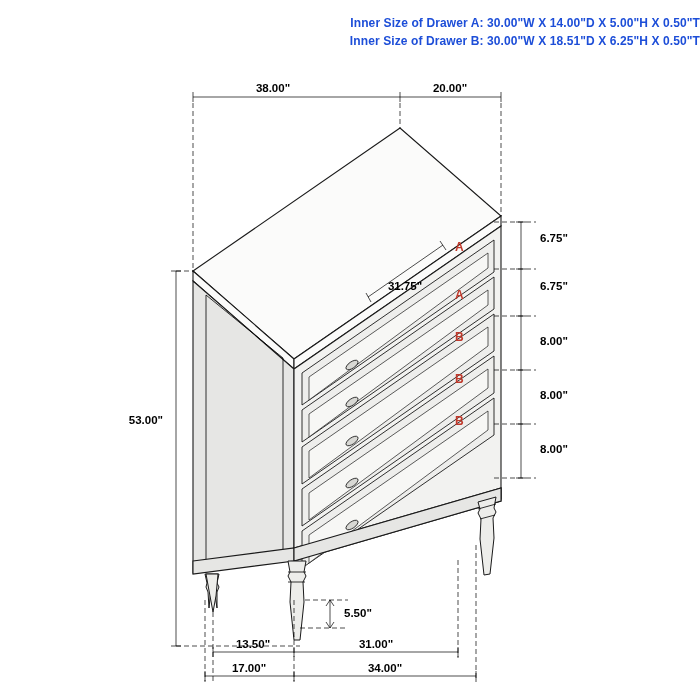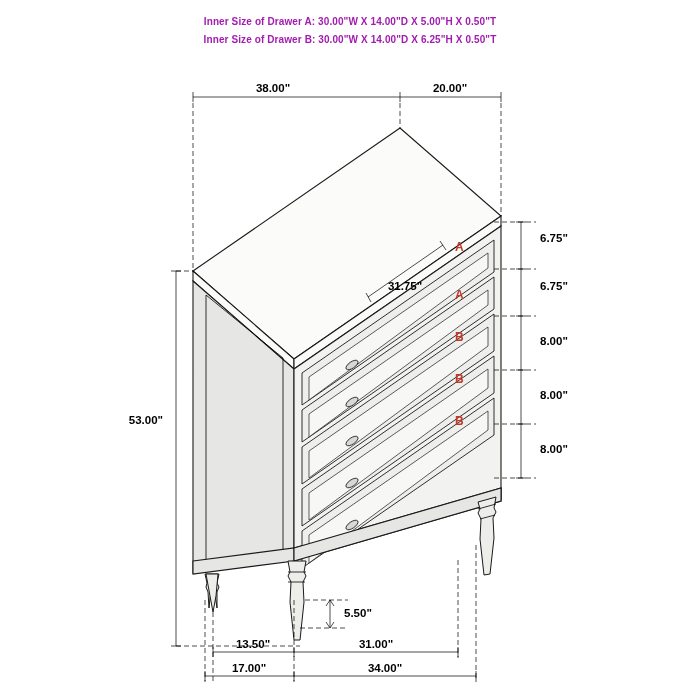--- a/index.html
+++ b/index.html
@@ -12,24 +12,24 @@
     width: 700px;
     height: 700px;
     background: #ffffff;
     font-family: "Liberation Sans", sans-serif;
     overflow: hidden;
   }
   .hdr {
     position: absolute;
     left: 0;
     width: 700px;
-    text-align: center;
+    text-align: right;
     font-weight: bold;
-    font-size: 10px;
-    color: #a21caf;
+    font-size: 12px;
+    color: #1d4ed8;
     letter-spacing: 0.1px;
   }
   #hdr1 { top: 16px; }
   #hdr2 { top: 34px; }
 
   svg { position: absolute; left: 0; top: 0; }
 
   .dimtext {
     font-family: "Liberation Sans", sans-serif;
     font-size: 11.5px;
@@ -52,21 +52,21 @@
   .drawin { stroke: #1a1a1a; stroke-width: 0.7; fill: #f7f7f5; }
   .pull   { stroke: #1a1a1a; stroke-width: 0.8; fill: #d8d8d4; }
   .leg    { stroke: #1a1a1a; stroke-width: 1.0; fill: #ededea; }
 </style>
 </head>
 <body>
 
 <div id="page">
 
   <div class="hdr" id="hdr1">Inner Size of Drawer A: 30.00"W X 14.00"D X 5.00"H X 0.50"T</div>
-  <div class="hdr" id="hdr2">Inner Size of Drawer B: 30.00"W X 14.00"D X 6.25"H X 0.50"T</div>
+  <div class="hdr" id="hdr2">Inner Size of Drawer B: 30.00"W X 18.51"D X 6.25"H X 0.50"T</div>
 
   <svg width="700" height="700">
 
     <polygon class="topface" points="193,271 400,128 501,216 294,359"></polygon>
     <polygon class="topface" points="193,271 294,359 294,369 193,281"></polygon>
     <polygon class="topface" points="294,359 501,216 501,226 294,369"></polygon>
 
     <polygon class="side" points="193,281 294,369 294,560 193,573"></polygon>
 
     <polyline class="thin" points="206,295 206,562"></polyline>

